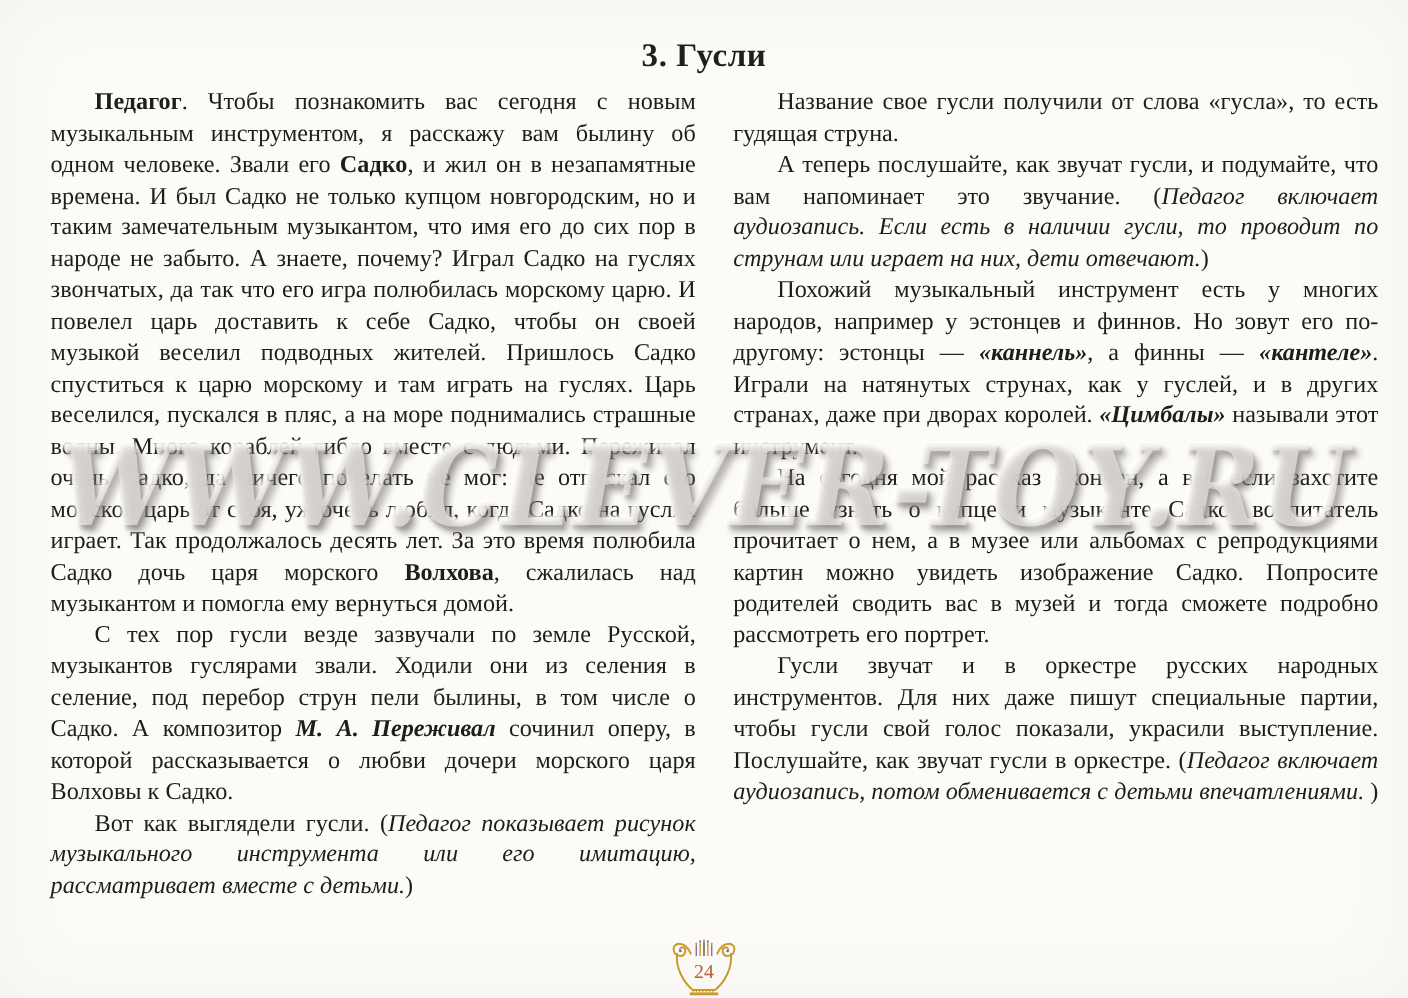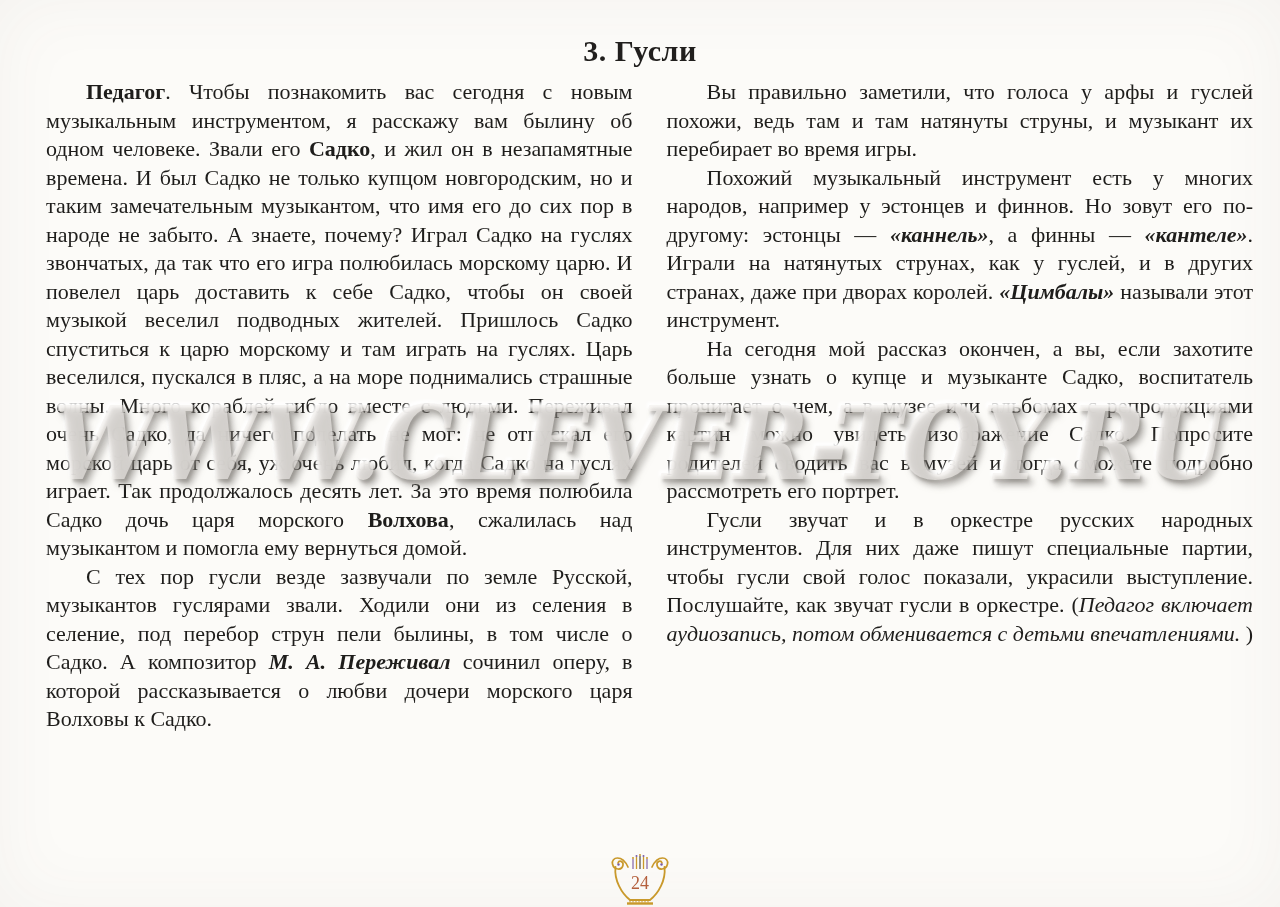--- a/index.html
+++ b/index.html
@@ -77,23 +77,25 @@
 <body>
 
 <div class="page">
 
   <h1 class="title">3. Гусли</h1>
 
   <div class="columns">
     <div class="col">
         <p><span class="b">Педагог</span><span>. Чтобы познакомить вас сегодня с новым музыкальным инструментом, я расскажу вам былину об одном человеке. Звали его </span><span class="b">Садко</span><span>, и жил он в незапамятные времена. И был Садко не только купцом новгородским, но и таким замечательным музыкантом, что имя его до сих пор в народе не забыто. А знаете, почему? Играл Садко на гуслях звончатых, да так что его игра полюбилась морскому царю. И повелел царь доставить к себе Садко, чтобы он своей музыкой веселил подводных жителей. Пришлось Садко спуститься к царю морскому и там играть на гуслях. Царь веселился, пускался в пляс, а на море поднимались страшные волны. Много кораблей гибло вместе с людьми. Переживал очень Садко, да ничего поделать не мог: не отпускал его морской царь от себя, уж очень любил, когда Садко на гуслях играет. Так продолжалось десять лет. За это время полюбила Садко дочь царя морского </span><span class="b">Волхова</span><span>, сжалилась над музыкантом и помогла ему вернуться домой.</span></p>
         <p><span>С тех пор гусли везде зазвучали по земле Русской, музыкантов гуслярами звали. Ходили они из селения в селение, под перебор струн пели былины, в том числе о Садко. А композитор </span><span class="b i">М. А. Переживал</span><span> сочинил оперу, в которой рассказывается о любви дочери морского царя Волховы к Садко.</span></p>
+        <p><span>Вот как выглядели гусли. (</span><span class="i">Педагог показывает рисунок музыкального инструмента или его имитацию, рассматривает вместе с детьми.</span><span>)</span></p>
       </div>
     <div class="col">
-        <p><span>Вы правильно заметили, что голоса у арфы и гуслей похожи, ведь там и там натянуты струны, и музыкант их перебирает во время игры.</span></p>
+        <p><span>Название свое гусли получили от слова «гусла», то есть гудящая струна.</span></p>
+        <p><span>А теперь послушайте, как звучат гусли, и подумайте, что вам напоминает это звучание. (</span><span class="i">Педагог включает аудиозапись. Если есть в наличии гусли, то проводит по струнам или играет на них, дети отвечают.</span><span>)</span></p>
         <p><span>Похожий музыкальный инструмент есть у многих народов, например у эстонцев и финнов. Но зовут его по-другому: эстонцы — </span><span class="b i">«каннель»</span><span>, а финны — </span><span class="b i">«кантеле»</span><span>. Играли на натянутых струнах, как у гуслей, и в других странах, даже при дворах королей. </span><span class="b i">«Цимбалы»</span><span> называли этот инструмент.</span></p>
         <p><span>На сегодня мой рассказ окончен, а вы, если захотите больше узнать о купце и музыканте Садко, воспитатель прочитает о нем, а в музее или альбомах с репродукциями картин можно увидеть изображение Садко. Попросите родителей сводить вас в музей и тогда сможете подробно рассмотреть его портрет.</span></p>
         <p><span>Гусли звучат и в оркестре русских народных инструментов. Для них даже пишут специальные партии, чтобы гусли свой голос показали, украсили выступление. Послушайте, как звучат гусли в оркестре. (</span><span class="i">Педагог включает аудиозапись, потом обменивается с детьми впечатлениями.</span><span> )</span></p>
       </div>
   </div>
 
   <div class="watermark">WWW.CLEVER-TOY.RU</div>
 
   <div class="footer">
     <svg width="70" height="56" viewBox="0 0 66 56" xmlns="http://www.w3.org/2000/svg">

